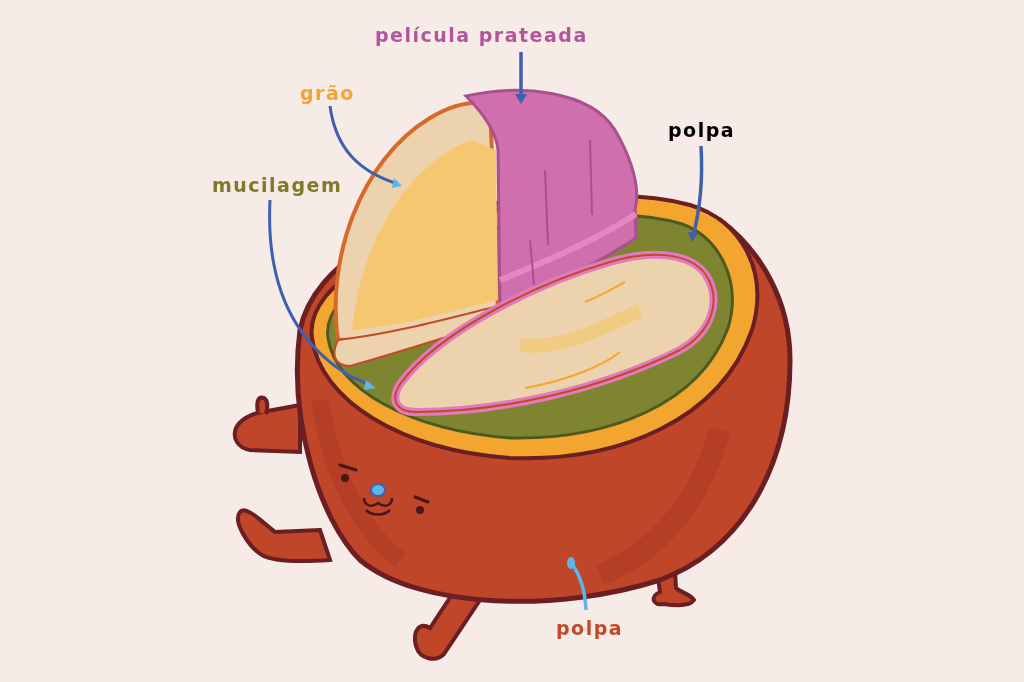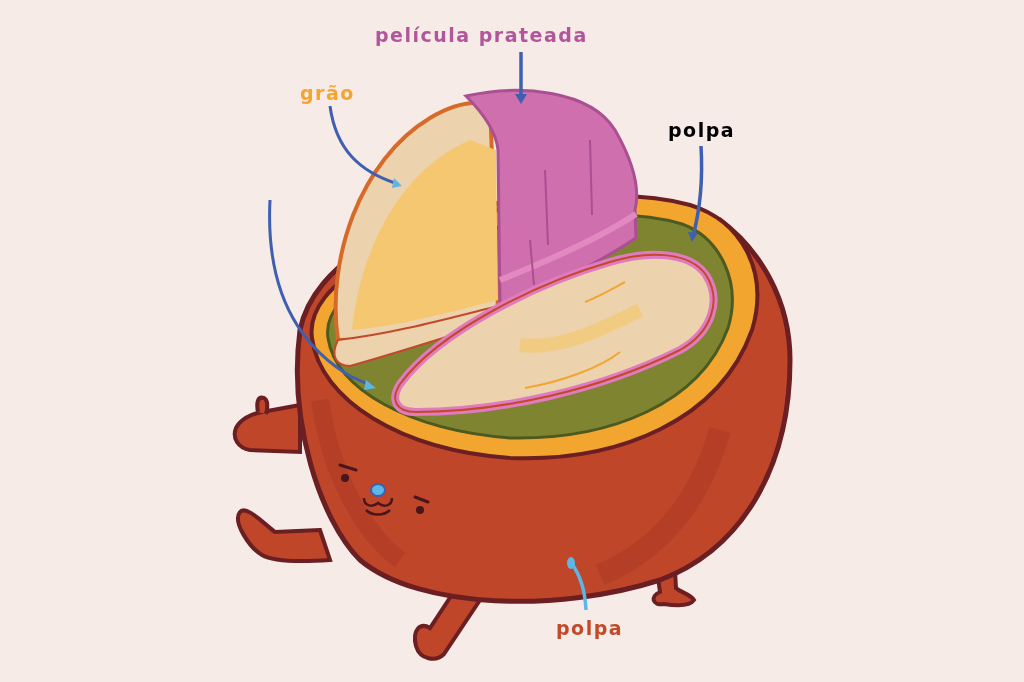--- a/index.html
+++ b/index.html
@@ -107,14 +107,15 @@
       <path d="M366,380 L376,388 L364,390 Z" fill="#5cb6e6"></path>
 
       <path d="M586,610 C585,590 580,575 572,564" stroke="#5cb6e6" stroke-width="3.5" fill="none"></path>
       <ellipse cx="571" cy="563" rx="4" ry="6" fill="#5cb6e6"></ellipse>
     </g>
   </svg>
 
   <div class="label" id="lbl-pelicula">película prateada</div>
   <div class="label" id="lbl-grao">grão</div>
   <div class="label" id="lbl-polpa">polpa</div>
+  <div class="label" id="lbl-mucilagem">mucilagem</div>
   <div class="label" id="lbl-casca">polpa</div>
 </div>
 
 </body></html>

